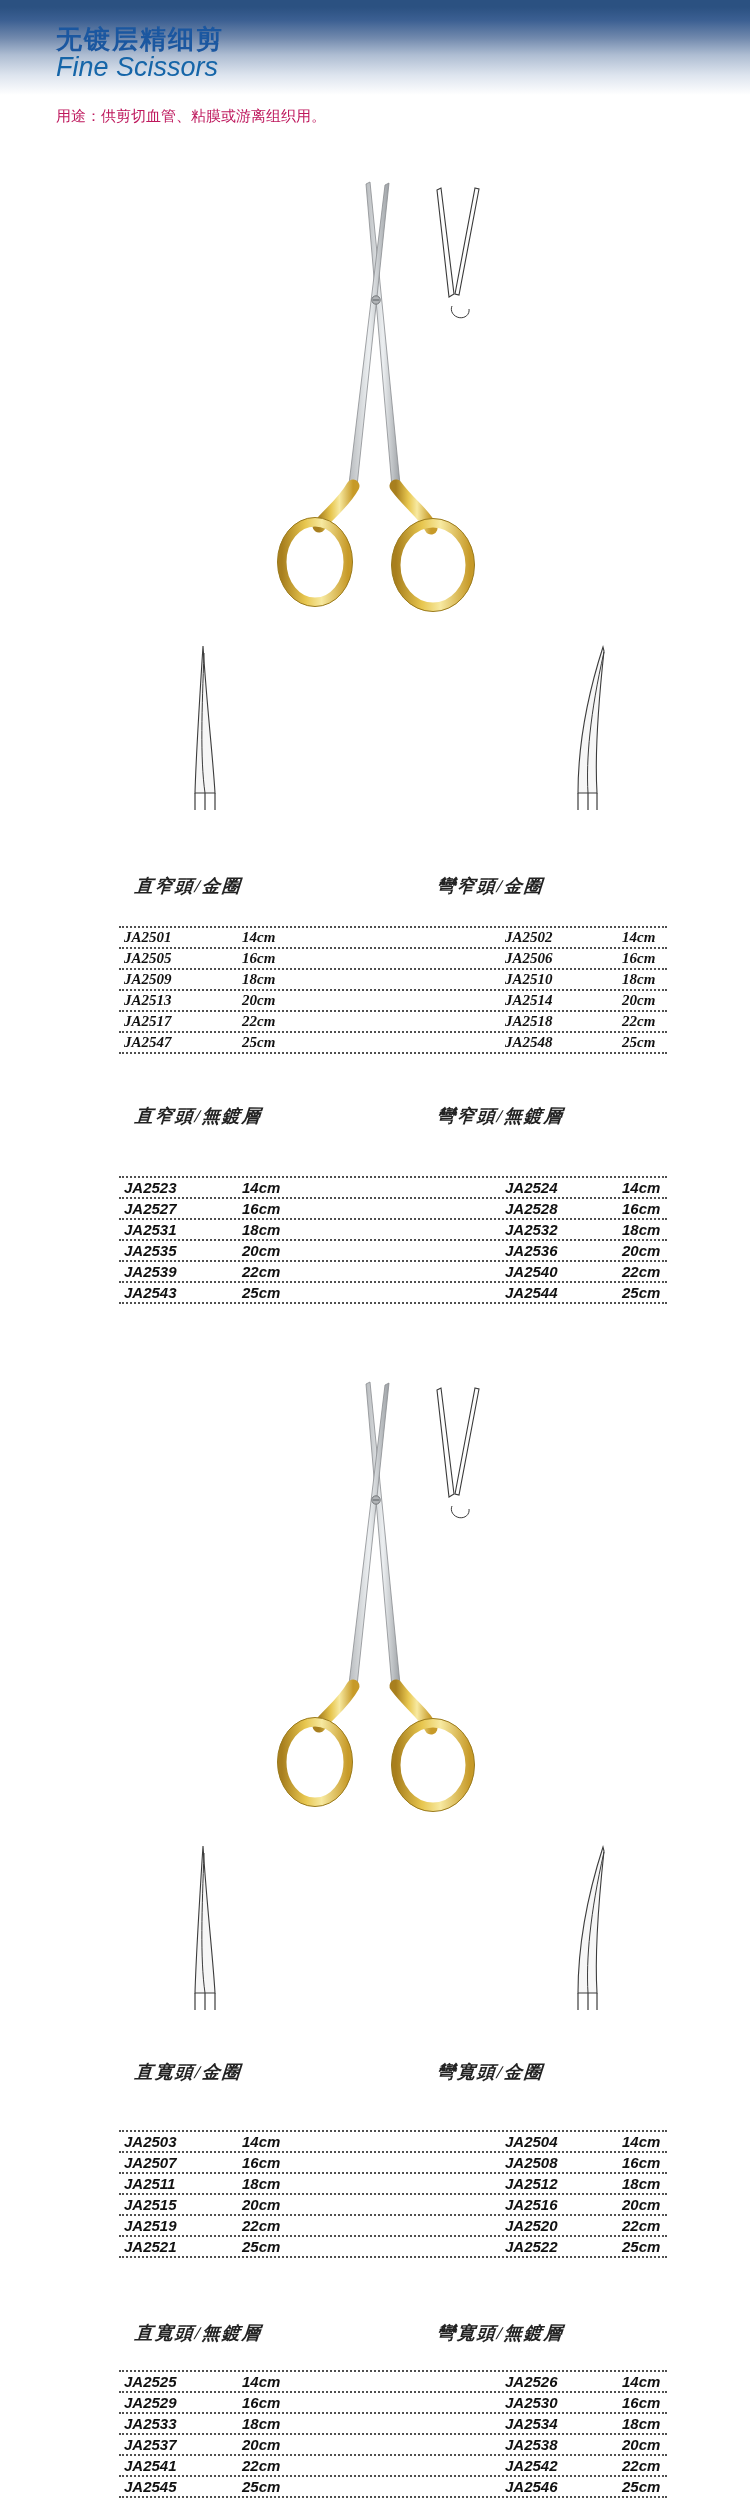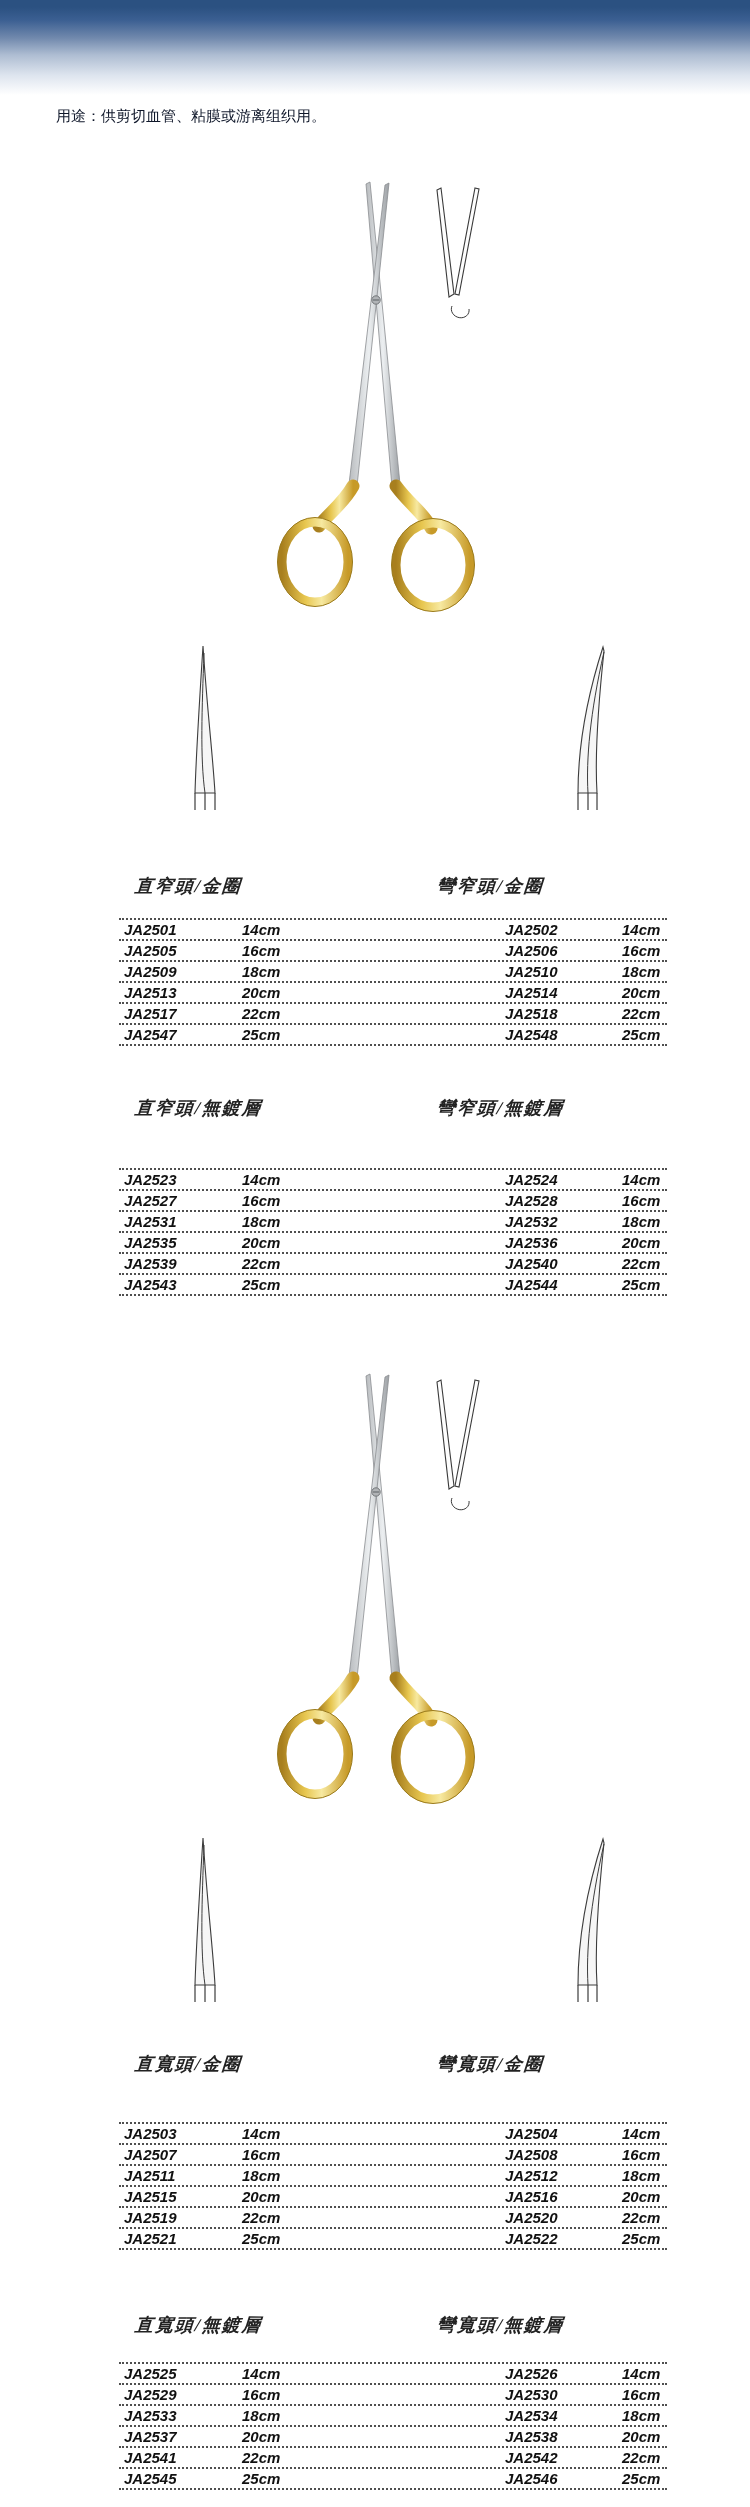--- a/index.html
+++ b/index.html
@@ -14,21 +14,21 @@
   }
   .band-inner{padding:26px 0 0 56px;}
   .title-zh{
     font-size:26px;font-weight:bold;letter-spacing:2px;color:#1b57a0;
     font-family:"Liberation Sans",sans-serif;line-height:1.05;
   }
   .title-en{
     font-size:27px;font-style:italic;color:#1565a8;line-height:1.1;
     font-family:"Liberation Sans",sans-serif;
   }
-  .usage{margin:6px 0 0 56px;font-size:15px;line-height:20px;color:#0f172a;}
+  .usage{margin:6px 0 0 56px;font-size:15px;line-height:20px;color:#be185d;}
 
   
   .figure{position:relative;width:750px;height:660px;}
   .figure svg{display:block;}
   .fig1{margin-top:22px;}
   .fig2{margin-top:44px;}
 
   
   .theaders{position:relative;margin-left:119px;width:548px;height:36px;}
   .thead{
@@ -45,21 +45,21 @@
   .prow{
     display:grid;grid-template-columns:118px 263px 117px 1fr;
     padding-left:5px;height:19px;line-height:19px;
     border-bottom:2px dotted #4f4f4f;align-items:center;
   }
   .cell{
     font-weight:bold;font-style:italic;font-size:15px;color:#111;
     white-space:nowrap;overflow:visible;
   }
   .g1 .theaders{margin-top:62px;}
-  .g1 .ptable{margin-top:12px;}
+  .g1 .ptable{margin-top:20px;font-family:Liberation Serif, serif;}
   .g2 .theaders{margin-top:46px;}
   .g2 .ptable{margin-top:40px;}
   .g3 .theaders{margin-top:48px;}
   .g3 .ptable{margin-top:38px;}
   .g4 .theaders{margin-top:59px;}
   .g4 .ptable{margin-top:17px;}
 </style>
 </head>
 <body>
 
@@ -116,20 +116,22 @@
         <line x1="578" y1="645" x2="578" y2="662" stroke="#3c3c3c" stroke-width="1.2"></line>
         <line x1="588" y1="645" x2="588" y2="662" stroke="#3c3c3c" stroke-width="1.2"></line>
         <line x1="597" y1="645" x2="597" y2="662" stroke="#3c3c3c" stroke-width="1.2"></line>
       </g>
     </g>
   </defs>
 </svg>
 
 <header class="band">
   <div class="band-inner">
+    <div class="title-zh">无镀层精细剪</div>
+    <div class="title-en">Fine Scissors</div>
   </div>
 </header>
 
 <p class="usage">用途：供剪切血管、粘膜或游离组织用。</p>
 
 <div class="figure fig1">
   <svg viewBox="0 0 750 665" width="750" height="665">
     <use href="#scissors-set"></use>
   </svg>
 </div>

